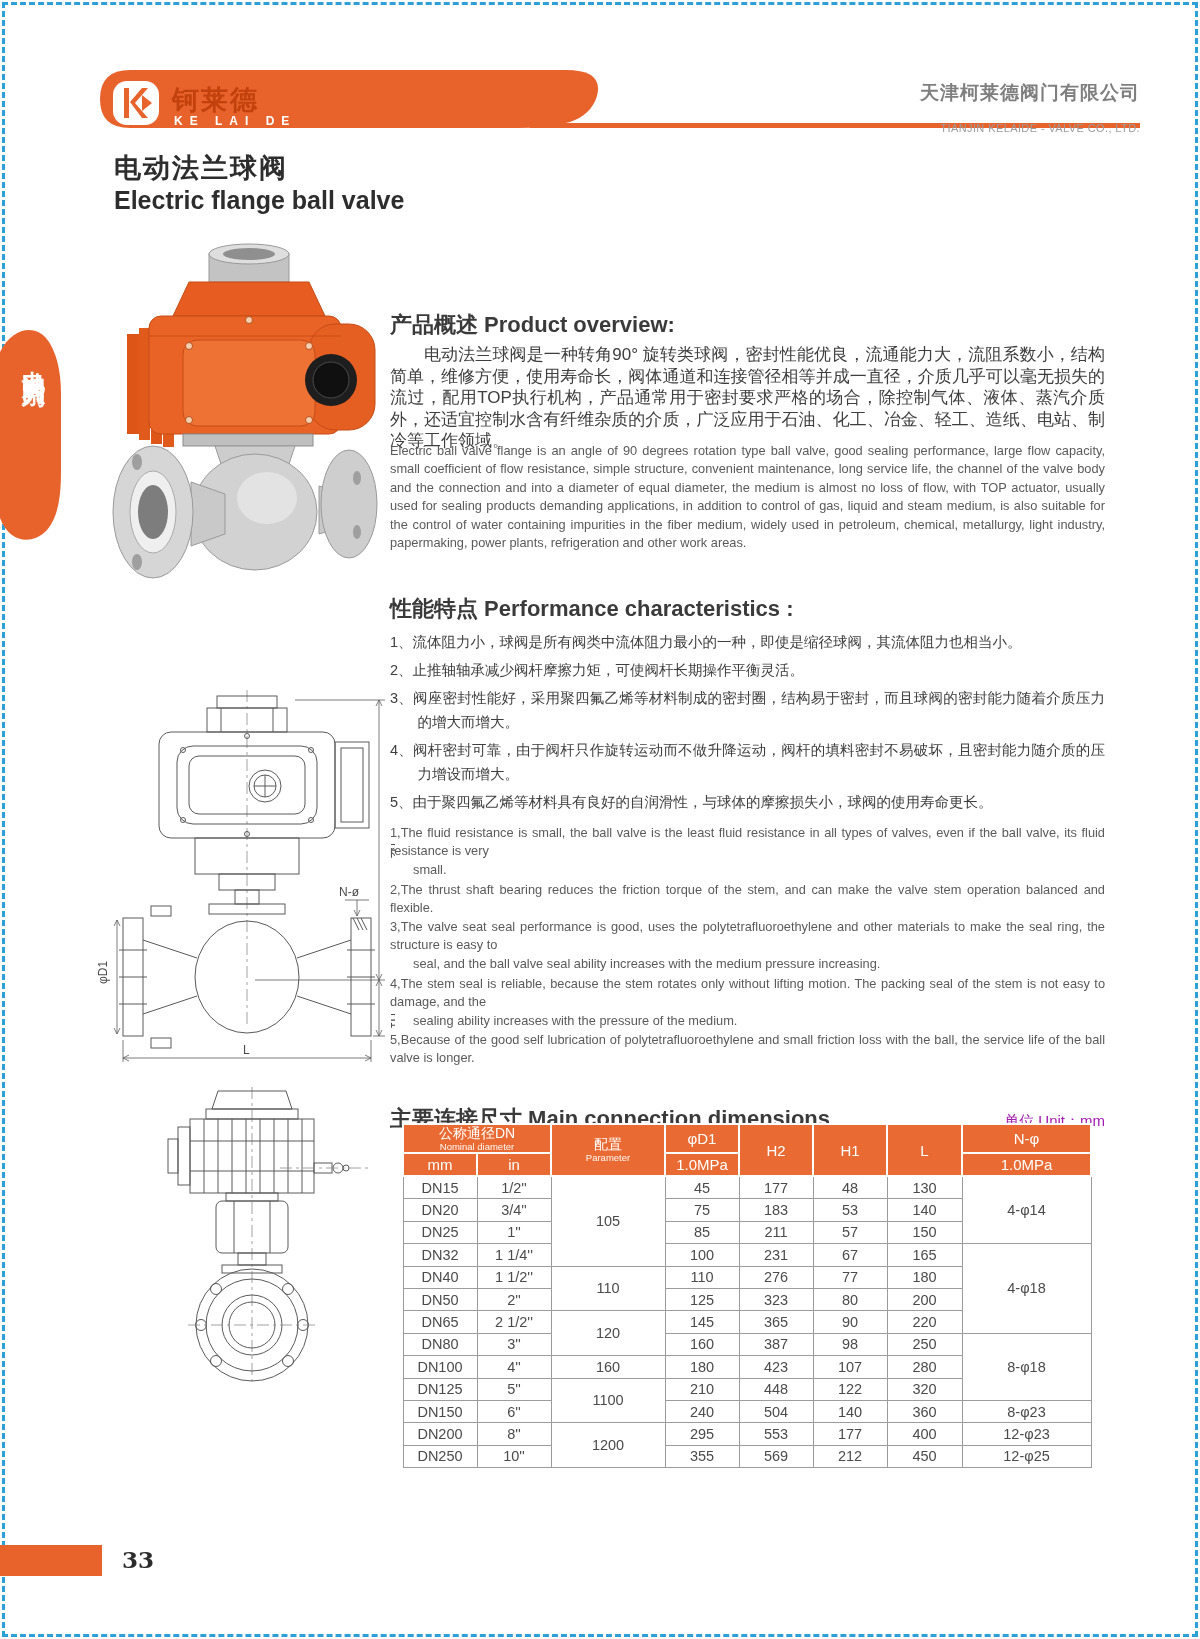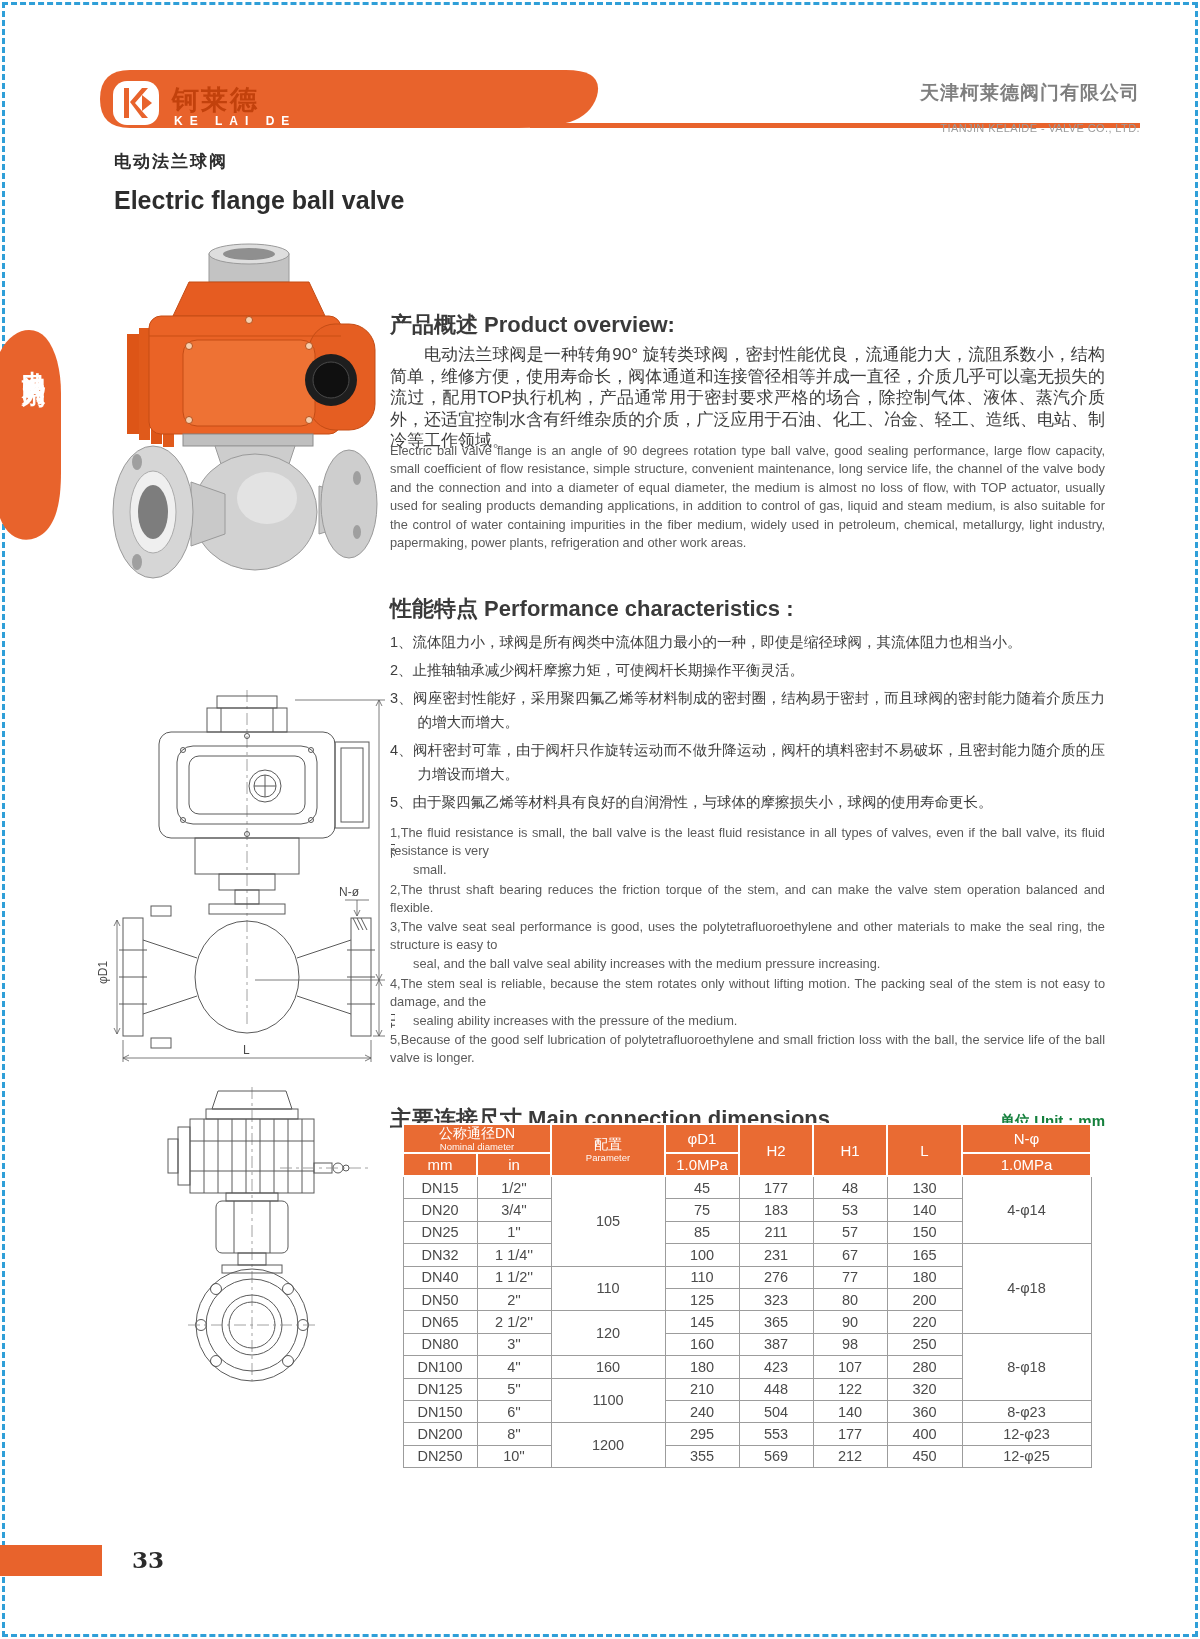--- a/index.html
+++ b/index.html
@@ -10,56 +10,56 @@
 
   
   #banner-svg{left:100px;top:70px;width:1042px;height:62px;}
   #logo-mark{left:112px;top:80px;width:48px;height:46px;}
   #logo-cn{left:172px;top:82px;font-size:27px;font-weight:bold;color:#c2410c;letter-spacing:2px;}
   #logo-en{left:174px;top:114px;font-size:12px;color:#ffffff;letter-spacing:7px;font-weight:bold;}
   #company{right:60px;top:80px;text-align:right;}
   #company-cn{font-size:19px;font-weight:bold;color:#7f7f7f;letter-spacing:1px;}
   #company-en{font-size:11px;color:#9b9b9b;margin-top:16px;letter-spacing:0.4px;}
 
-  #title-cn{left:114px;top:150px;font-size:17px;font-weight:bold;color:#2d2d2d;letter-spacing:2px;}
+  #title-cn{left:114px;top:150px;font-size:27px;font-weight:bold;color:#2d2d2d;letter-spacing:2px;}
   #title-en{left:114px;top:186px;font-size:25px;font-weight:bold;color:#2d2d2d;}
 
   
   #side-tab-svg{left:0;top:322px;width:70px;height:226px;}
   #side-tab-label{left:19px;top:352px;writing-mode:vertical-rl;font-size:23px;font-weight:bold;
                   color:#ffffff;letter-spacing:3px;}
 
   
   .rcol{left:390px;width:715px;}
   .sec-heading{font-size:22px;font-weight:bold;color:#3a3a3a;}
   #ov-cn{top:344px;font-size:17px;line-height:21.5px;text-align:justify;text-indent:2em;color:#3e3e3e;}
   #ov-en{top:442px;font-size:12.8px;line-height:18.4px;text-align:justify;color:#5a5a5a;}
   #perf-list-cn{top:630px;font-size:14.5px;color:#3e3e3e;}
   .perf-cn-item{line-height:24px;margin-bottom:4px;padding-left:1.9em;text-indent:-1.9em;text-align:justify;}
   #perf-list-en{top:824px;font-size:12.8px;line-height:18.2px;color:#5a5a5a;}
   .perf-en-item{margin-bottom:1px;text-align:justify;}
   .perf-en-cont{padding-left:1.8em;}
 
   #dim-heading-row{top:1104px;}
-  #unit-label{position:absolute;right:0;top:8px;font-size:15px;font-weight:bold;color:#15803d;}
+  #unit-label{position:absolute;right:0;top:8px;font-size:15px;font-weight:normal;color:#a21caf;}
 
   
   #dim-table-wrap{left:402px;top:1123px;width:688px;}
   table{border-collapse:collapse;width:688px;table-layout:fixed;}
   th{background:#e96b33;color:#ffffff;border:2px solid #ffffff;font-weight:normal;padding:0;}
   .th-cn{font-size:14px;line-height:15px;}
   .th-en{font-size:9.5px;line-height:11px;opacity:.95;}
   .th-one{font-size:15px;}
   td{border:1px solid #9c9c9c;text-align:center;font-size:14.5px;color:#4b4b4b;height:21.4px;padding:0;background:#fff;}
   thead tr:first-child th{height:27px;}
   thead tr:last-child th{height:21px;}
 
   
   #footer-bar{left:0;top:1545px;width:102px;height:31px;background:#e8632c;}
-  #page-num{left:132px;top:1546px;font-size:23px;font-weight:bold;color:#2b2b2b;
+  #page-num{left:122px;top:1546px;font-size:23px;font-weight:bold;color:#2b2b2b;
             font-family:"DejaVu Serif",serif;}
 
   svg text{font-family:"Liberation Sans",sans-serif;}
   .dwg{stroke:#5a5a5a;stroke-width:1;fill:none;}
   .cl{stroke:#8a8a8a;stroke-width:0.8;stroke-dasharray:12 4 3 4;fill:none;}
   .dim{stroke:#5a5a5a;stroke-width:0.8;fill:none;}
   .dimtxt{font-size:12px;fill:#4a4a4a;}
 </style>
 </head>
 <body>

